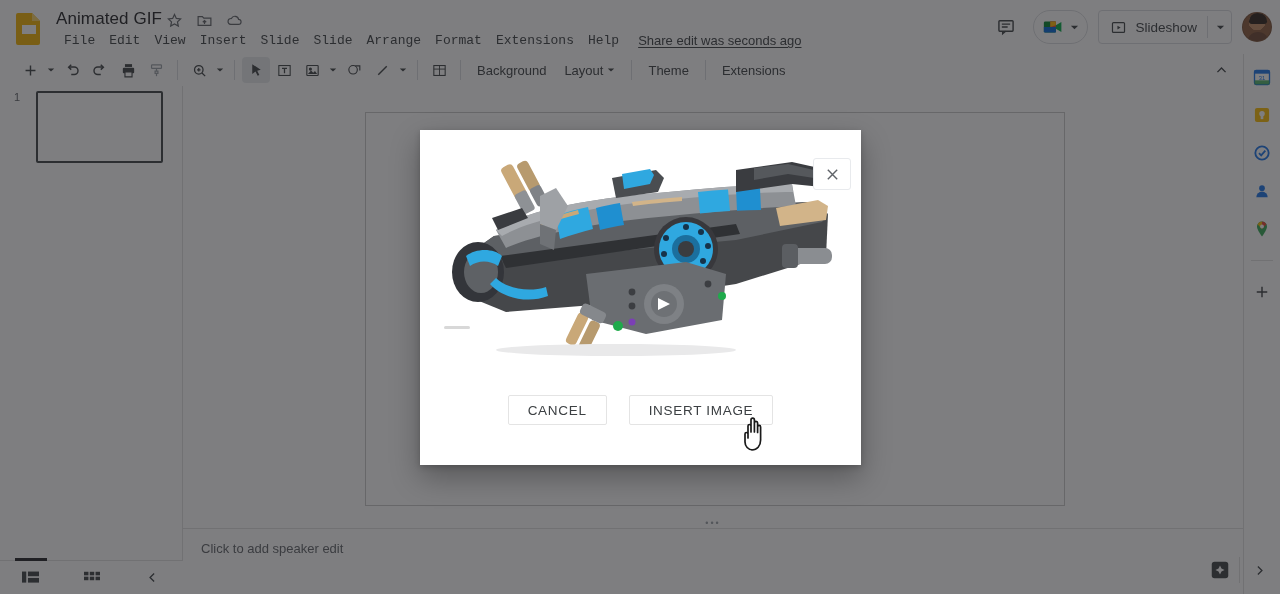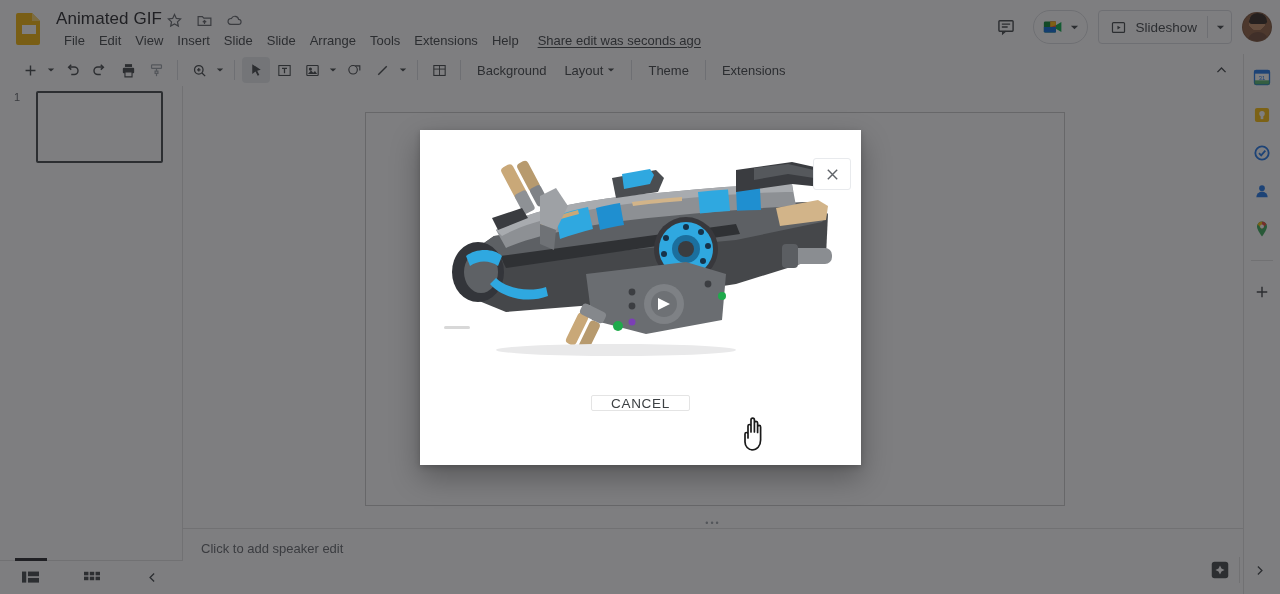--- a/index.html
+++ b/index.html
@@ -36,21 +36,21 @@
     font-size: 17px; color: #202124; line-height: 22px; letter-spacing: .1px;
   }
   .title-icons { position: absolute; left: 166px; top: 12px; display: flex; gap: 13px; align-items: center; }
   .title-icons .ti { width: 17px; height: 17px; color: #5f6368; display: block; }
 
   .menubar {
     position: absolute; left: 57px; top: 31px;
     display: flex; align-items: center; gap: 0px;
     font-size: 13px; color: #3c4043;
   }
-  .menubar .mi { padding: 2px 7px; border-radius: 4px; white-space: nowrap; }
+  .menubar .mi { padding: 2px 7px; border-radius: 4px; white-space: nowrap; font-family: Liberation Mono, monospace; }
   .last-edit {
     margin-left: 12px; font-size: 13px; color: #3c4043;
     text-decoration: underline; text-underline-offset: 2px;
   }
 
   .topright { position: absolute; right: 8px; top: 8px; height: 38px; display: flex; align-items: center; gap: 10px; }
   .icon-btn {
     width: 34px; height: 34px; border-radius: 50%;
     display: flex; align-items: center; justify-content: center;
     color: #3c4043;
@@ -203,21 +203,21 @@
   }
   .modal-image {
     position: absolute; left: 10px; top: 8px; width: 421px; height: 245px;
     background: #ffffff; overflow: hidden;
   }
   .modal-actions {
     position: absolute; left: 0; right: 0; top: 265px;
     display: flex; justify-content: center; gap: 22px;
   }
   .dlg-btn {
-    height: 16px; min-width: 88px; padding: 0 19px;
+    height: 30px; min-width: 88px; padding: 0 19px;
     border: 1px solid #e4e4e4; border-radius: 2px; background: #ffffff;
     color: #3c4043; font-size: 13.5px; letter-spacing: .7px;
     display: flex; align-items: center; justify-content: center;
   }
   .cursor-hand {
     position: absolute; left: 741px; top: 414px; width: 34px; height: 38px; z-index: 70;
   }
 </style>
 </head>
 <body>
@@ -255,21 +255,21 @@
       </div>
 
       <div class="menubar">
         <span class="mi">File</span>
         <span class="mi">Edit</span>
         <span class="mi">View</span>
         <span class="mi">Insert</span>
         <span class="mi">Slide</span>
         <span class="mi">Slide</span>
         <span class="mi">Arrange</span>
-        <span class="mi">Tools</span>
+        <span class="mi">Format</span>
         <span class="mi">Extensions</span>
         <span class="mi">Help</span>
         <span class="last-edit">Share edit was seconds ago</span>
       </div>
 
       <div class="topright">
         <div class="icon-btn">
           <svg width="20" height="20" viewBox="0 0 24 24" fill="none" stroke="#3c4043" stroke-width="1.7">
             <rect x="3.5" y="4.5" width="17" height="12.5" rx="1"></rect>
               <path d="M7 8.5h10M7 12h7"></path>
@@ -715,20 +715,23 @@
     <div class="modal-close">
       <svg width="15" height="15" viewBox="0 0 16 16" fill="none" stroke="#5f6368" stroke-width="1.5">
         <path d="M3 3l10 10M13 3L3 13"></path>
       </svg>
     </div>
 
     <div class="modal-actions">
       <div class="dlg-btn">
         <span>CANCEL</span>
       </div>
+      <div class="dlg-btn">
+        <span>INSERT IMAGE</span>
+      </div>
     </div>
   </div>
 
   <div class="cursor-hand">
     <svg width="34" height="38" viewBox="0 0 34 38">
       <path d="M12 36c-5 0-8-4-8-8v-8c0-2 3-2 3 0v4V12c0-2 3-2 3 0v6V6c0-2.4 3.4-2.4 3.4 0v12V9c0-2.2 3.2-2.2 3.2 0v9.5V13c0-2.1 3-2.1 3 0v13c0 6-3.6 10-8.6 10z" fill="#ffffff" stroke="#1a1a1a" stroke-width="1.7" stroke-linejoin="round"></path>
     </svg>
   </div>
 
 </div>

